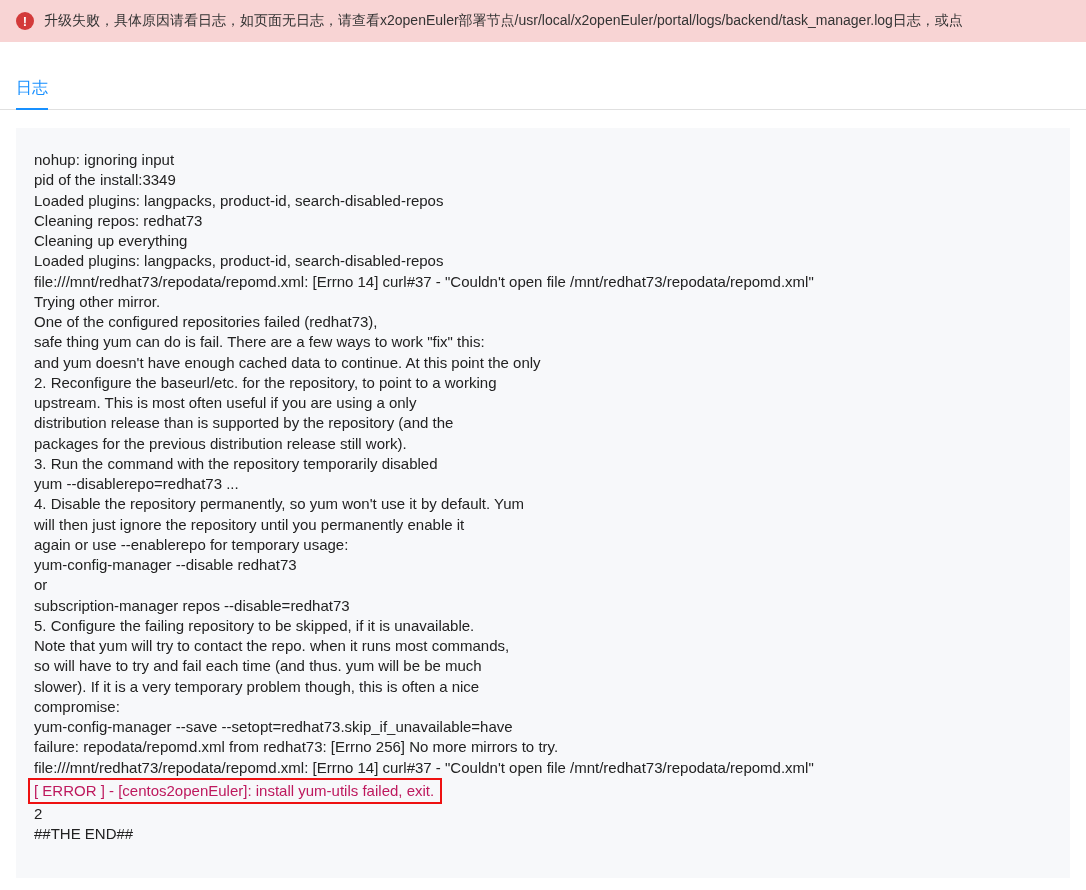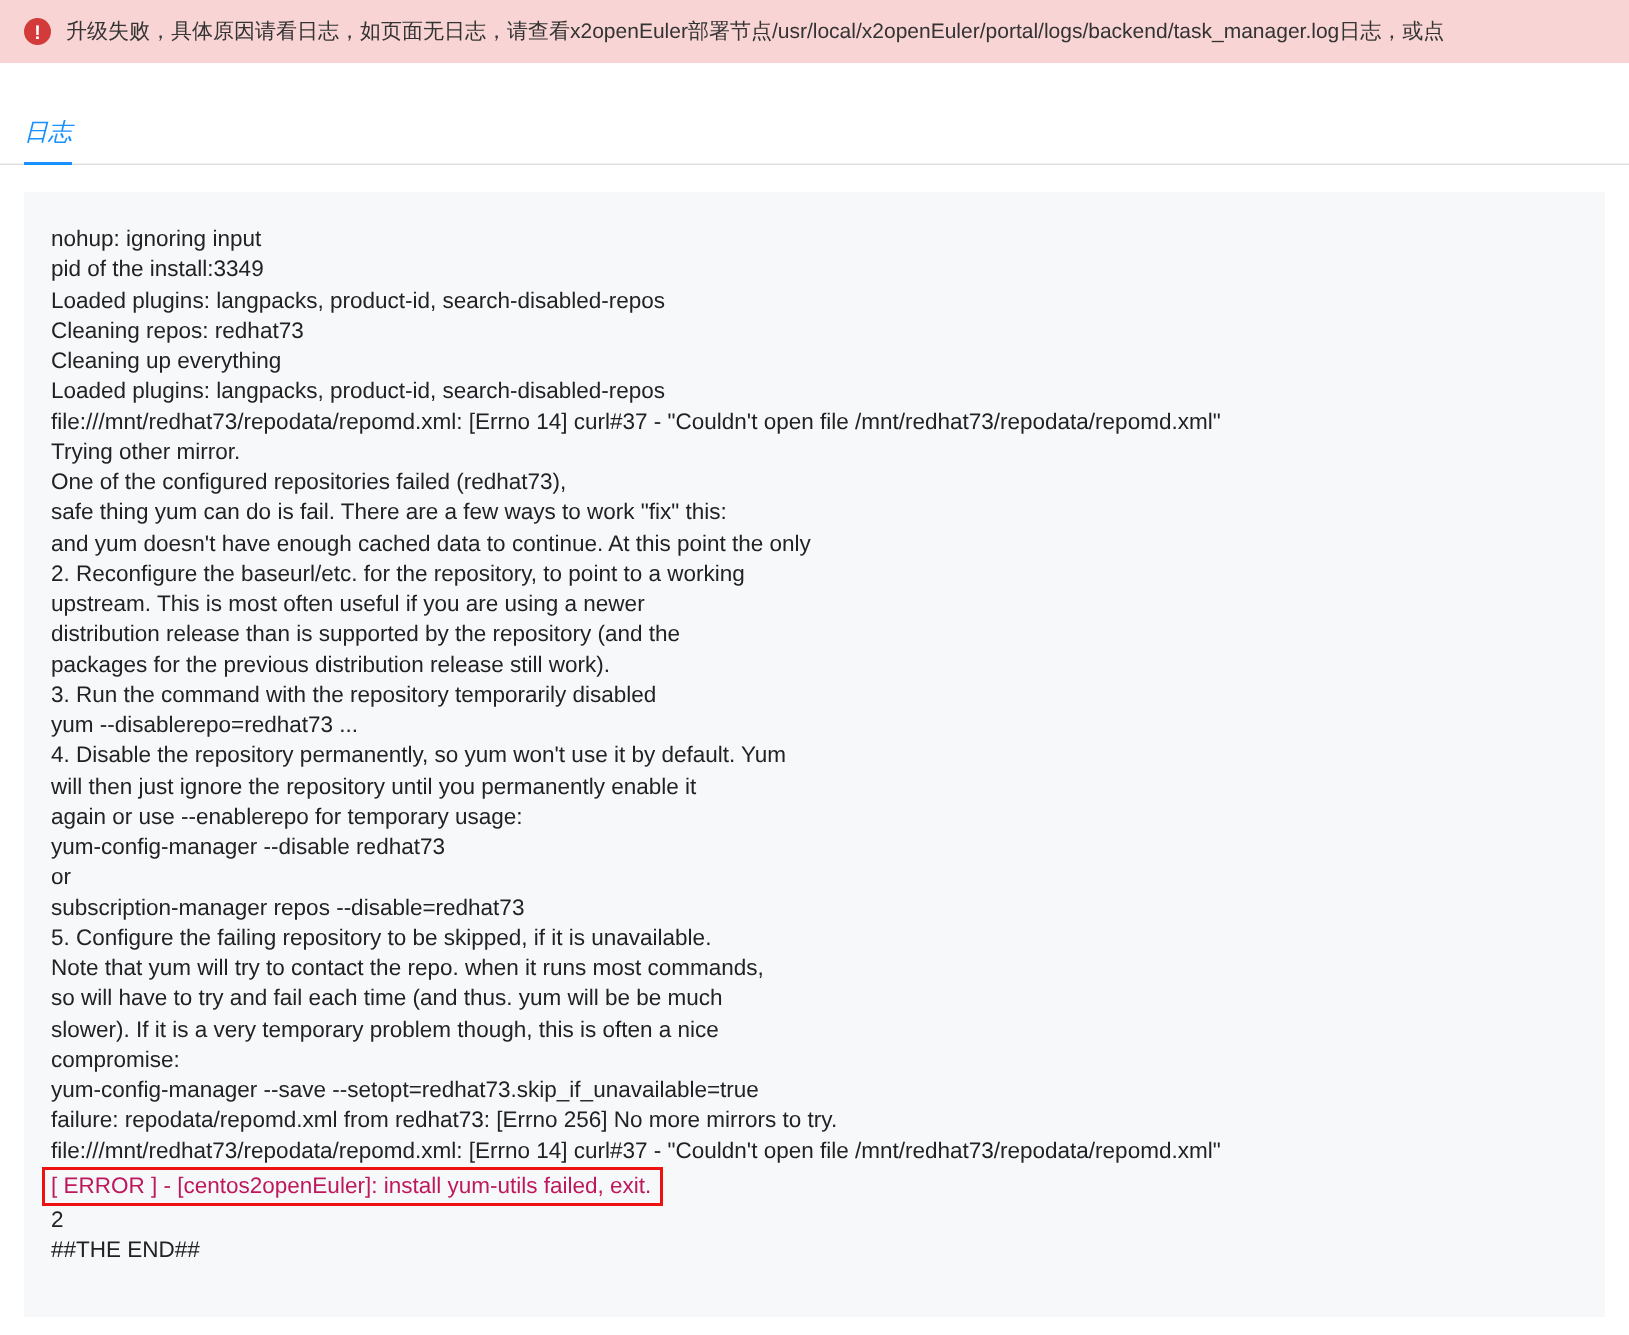--- a/index.html
+++ b/index.html
@@ -43,21 +43,20 @@
       margin-top: 28px;
       padding-left: 16px;
     }
     .tab {
       padding: 8px 0 10px 0;
       margin-right: 24px;
       color: #1890ff;
       font-size: 16px;
       cursor: pointer;
       position: relative;
-      font-style: italic;
     }
     .tab.active::after {
       content: "";
       position: absolute;
       bottom: -1px;
       left: 0;
       right: 0;
       height: 2px;
       background: #1890ff;
     }
@@ -107,37 +106,37 @@
       <div class="log-line">Loaded plugins: langpacks, product-id, search-disabled-repos</div>
       <div class="log-line">Cleaning repos: redhat73</div>
       <div class="log-line">Cleaning up everything</div>
       <div class="log-line">Loaded plugins: langpacks, product-id, search-disabled-repos</div>
       <div class="log-line">file:///mnt/redhat73/repodata/repomd.xml: [Errno 14] curl#37 - "Couldn't open file /mnt/redhat73/repodata/repomd.xml"</div>
       <div class="log-line">Trying other mirror.</div>
       <div class="log-line">One of the configured repositories failed (redhat73),</div>
       <div class="log-line">safe thing yum can do is fail. There are a few ways to work "fix" this:</div>
       <div class="log-line">and yum doesn't have enough cached data to continue. At this point the only</div>
       <div class="log-line">2. Reconfigure the baseurl/etc. for the repository, to point to a working</div>
-      <div class="log-line">upstream. This is most often useful if you are using a newer</div>
+      <div class="log-line">upstream. This is most often useful if you are using a only</div>
       <div class="log-line">distribution release than is supported by the repository (and the</div>
       <div class="log-line">packages for the previous distribution release still work).</div>
       <div class="log-line">3. Run the command with the repository temporarily disabled</div>
       <div class="log-line">yum --disablerepo=redhat73 ...</div>
       <div class="log-line">4. Disable the repository permanently, so yum won't use it by default. Yum</div>
       <div class="log-line">will then just ignore the repository until you permanently enable it</div>
       <div class="log-line">again or use --enablerepo for temporary usage:</div>
       <div class="log-line">yum-config-manager --disable redhat73</div>
       <div class="log-line">or</div>
       <div class="log-line">subscription-manager repos --disable=redhat73</div>
       <div class="log-line">5. Configure the failing repository to be skipped, if it is unavailable.</div>
       <div class="log-line">Note that yum will try to contact the repo. when it runs most commands,</div>
       <div class="log-line">so will have to try and fail each time (and thus. yum will be be much</div>
       <div class="log-line">slower). If it is a very temporary problem though, this is often a nice</div>
       <div class="log-line">compromise:</div>
-      <div class="log-line">yum-config-manager --save --setopt=redhat73.skip_if_unavailable=true</div>
+      <div class="log-line">yum-config-manager --save --setopt=redhat73.skip_if_unavailable=have</div>
       <div class="log-line">failure: repodata/repomd.xml from redhat73: [Errno 256] No more mirrors to try.</div>
       <div class="log-line">file:///mnt/redhat73/repodata/repomd.xml: [Errno 14] curl#37 - "Couldn't open file /mnt/redhat73/repodata/repomd.xml"</div>
     </div>
   <div class="log-line"><span class="error-highlight"><span class="log-error-text">[ ERROR ] - [centos2openEuler]: install yum-utils failed, exit.</span></span></div>
   <div id="log-after">
       <div class="log-line">2</div>
       <div class="log-line">##THE END##</div>
     </div>
 </div>
 

